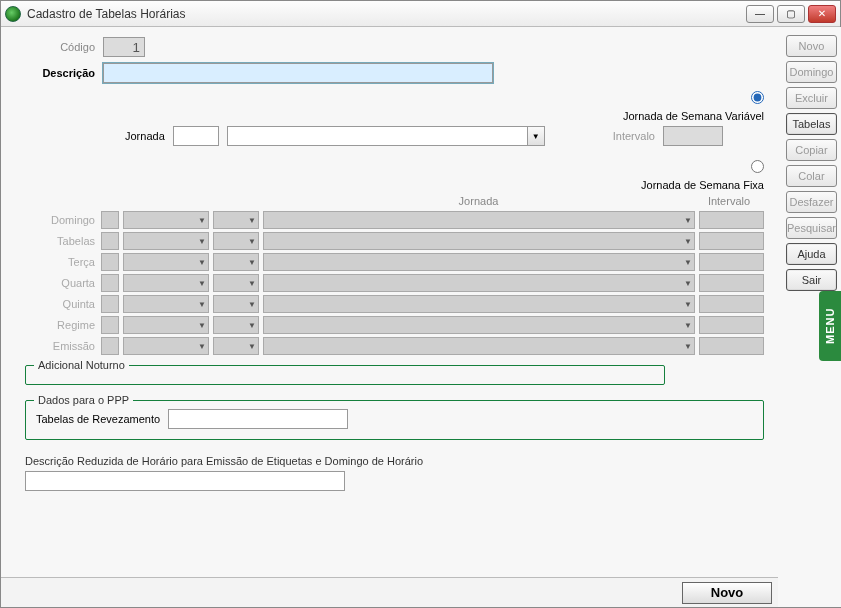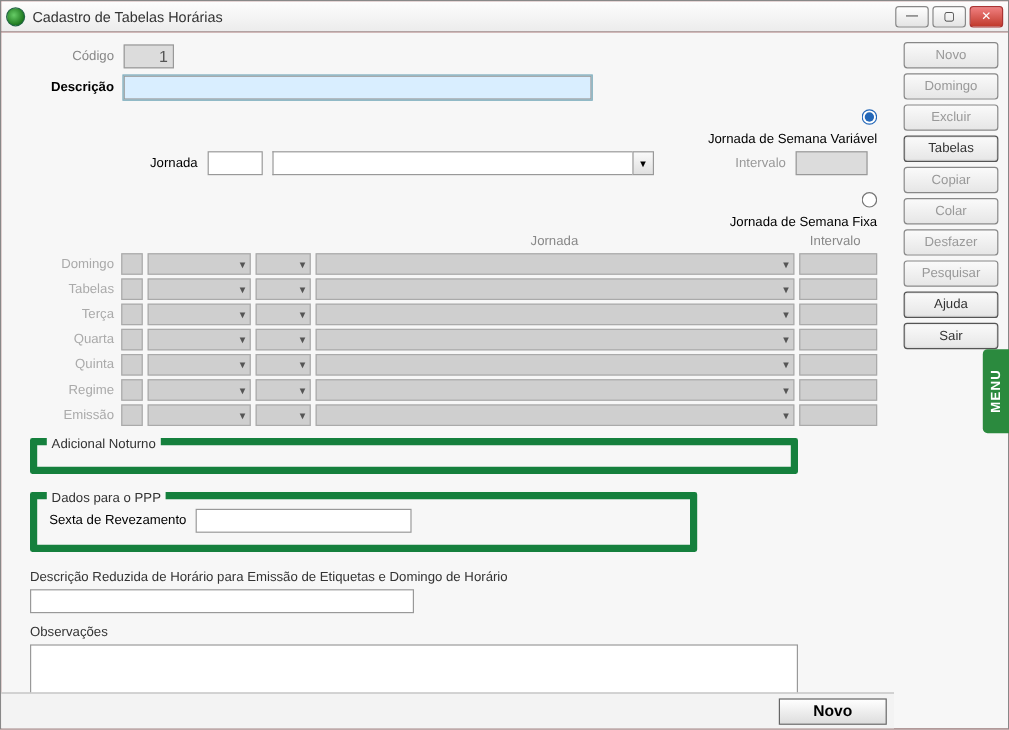--- a/index.html
+++ b/index.html
@@ -47,21 +47,21 @@
   .grid-row { display:flex; align-items:center; gap:4px; margin-bottom:3px; }
   .day-lbl { width:72px; text-align:right; color:#aaa; padding-right:2px; }
   .cell-sm { width:18px; height:18px; background:#cfcfcf; border:1px solid #aaa; }
   .cell-dd { height:18px; background:#cfcfcf; border:1px solid #aaa; display:flex; align-items:center; justify-content:flex-end; padding-right:2px; }
   .cell-dd .arrow { font-size:8px; color:#555; }
   .cell-dd.w1 { width:86px; }
   .cell-dd.w2 { width:46px; }
   .cell-dd.w3 { flex:1; }
   .cell-int { width:65px; height:18px; background:#cfcfcf; border:1px solid #aaa; }
   
-  .group { border:6px solid #15803d; border-radius:2px; padding:8px 10px 10px 10px; margin:10px 0 15px 10px; position:relative; background:#f7f7f7; }
+  .group { border:1px solid #15803d; border-radius:2px; padding:8px 10px 10px 10px; margin:10px 0 15px 10px; position:relative; background:#f7f7f7; }
   .group-legend { position:absolute; top:-7px; left:8px; background:#f7f7f7; padding:0 4px; color:#333; font-size:11px; }
   
   .plain-section { margin:10px 0 0 10px; }
   .plain-label { color:#333; margin-bottom:4px; display:block; }
   
   textarea.obs { width:640px; height:55px; border:1px solid #999; background:#fff; resize:none; padding:4px; font-family:inherit; font-size:11px; }
   
   .statusbar { position:absolute; bottom:0; left:0; right:0; height:30px; border-top:1px solid #bbb; background:#f3f3f3; display:flex; justify-content:flex-end; align-items:center; padding-right:6px; }
   .status-btn { width:90px; height:22px; border:1px solid #666; background:linear-gradient(#fff,#ddd); font-size:13px; font-weight:bold; cursor:pointer; }
   
@@ -225,37 +225,33 @@
               </div>
               <div class="cell-int"></div>
             </div>
           </div>
       </div>
 
       <div class="group" style="width:640px">
         <div class="group-legend">Adicional Noturno</div>
       </div>
 
-      <div class="group" style="width:556px">
+      <div class="group" style="width:739px">
         <div class="group-legend">Dados para o PPP</div>
         <div style="display:flex;align-items:center;gap:8px;">
-          <span>Sexta de Revezamento</span>
+          <span>Tabelas de Revezamento</span>
           <input class="input" style="width: 180px;" value="">
         </div>
       </div>
 
       <div class="plain-section">
         <span class="plain-label">Descrição Reduzida de Horário para Emissão de Etiquetas e Domingo de Horário</span>
         <input class="input" style="width: 320px;" value="">
       </div>
 
-      <div class="plain-section">
-        <span class="plain-label">Observações</span>
-        <textarea class="obs" style=""></textarea>
-      </div>
 
       <div class="statusbar">
         <button class="status-btn">Novo</button>
       </div>
     </div>
 
     <div class="sidebar">
       <button class="btn disabled">Novo</button>
       <button class="btn disabled">Domingo</button>
       <button class="btn disabled">Excluir</button>

